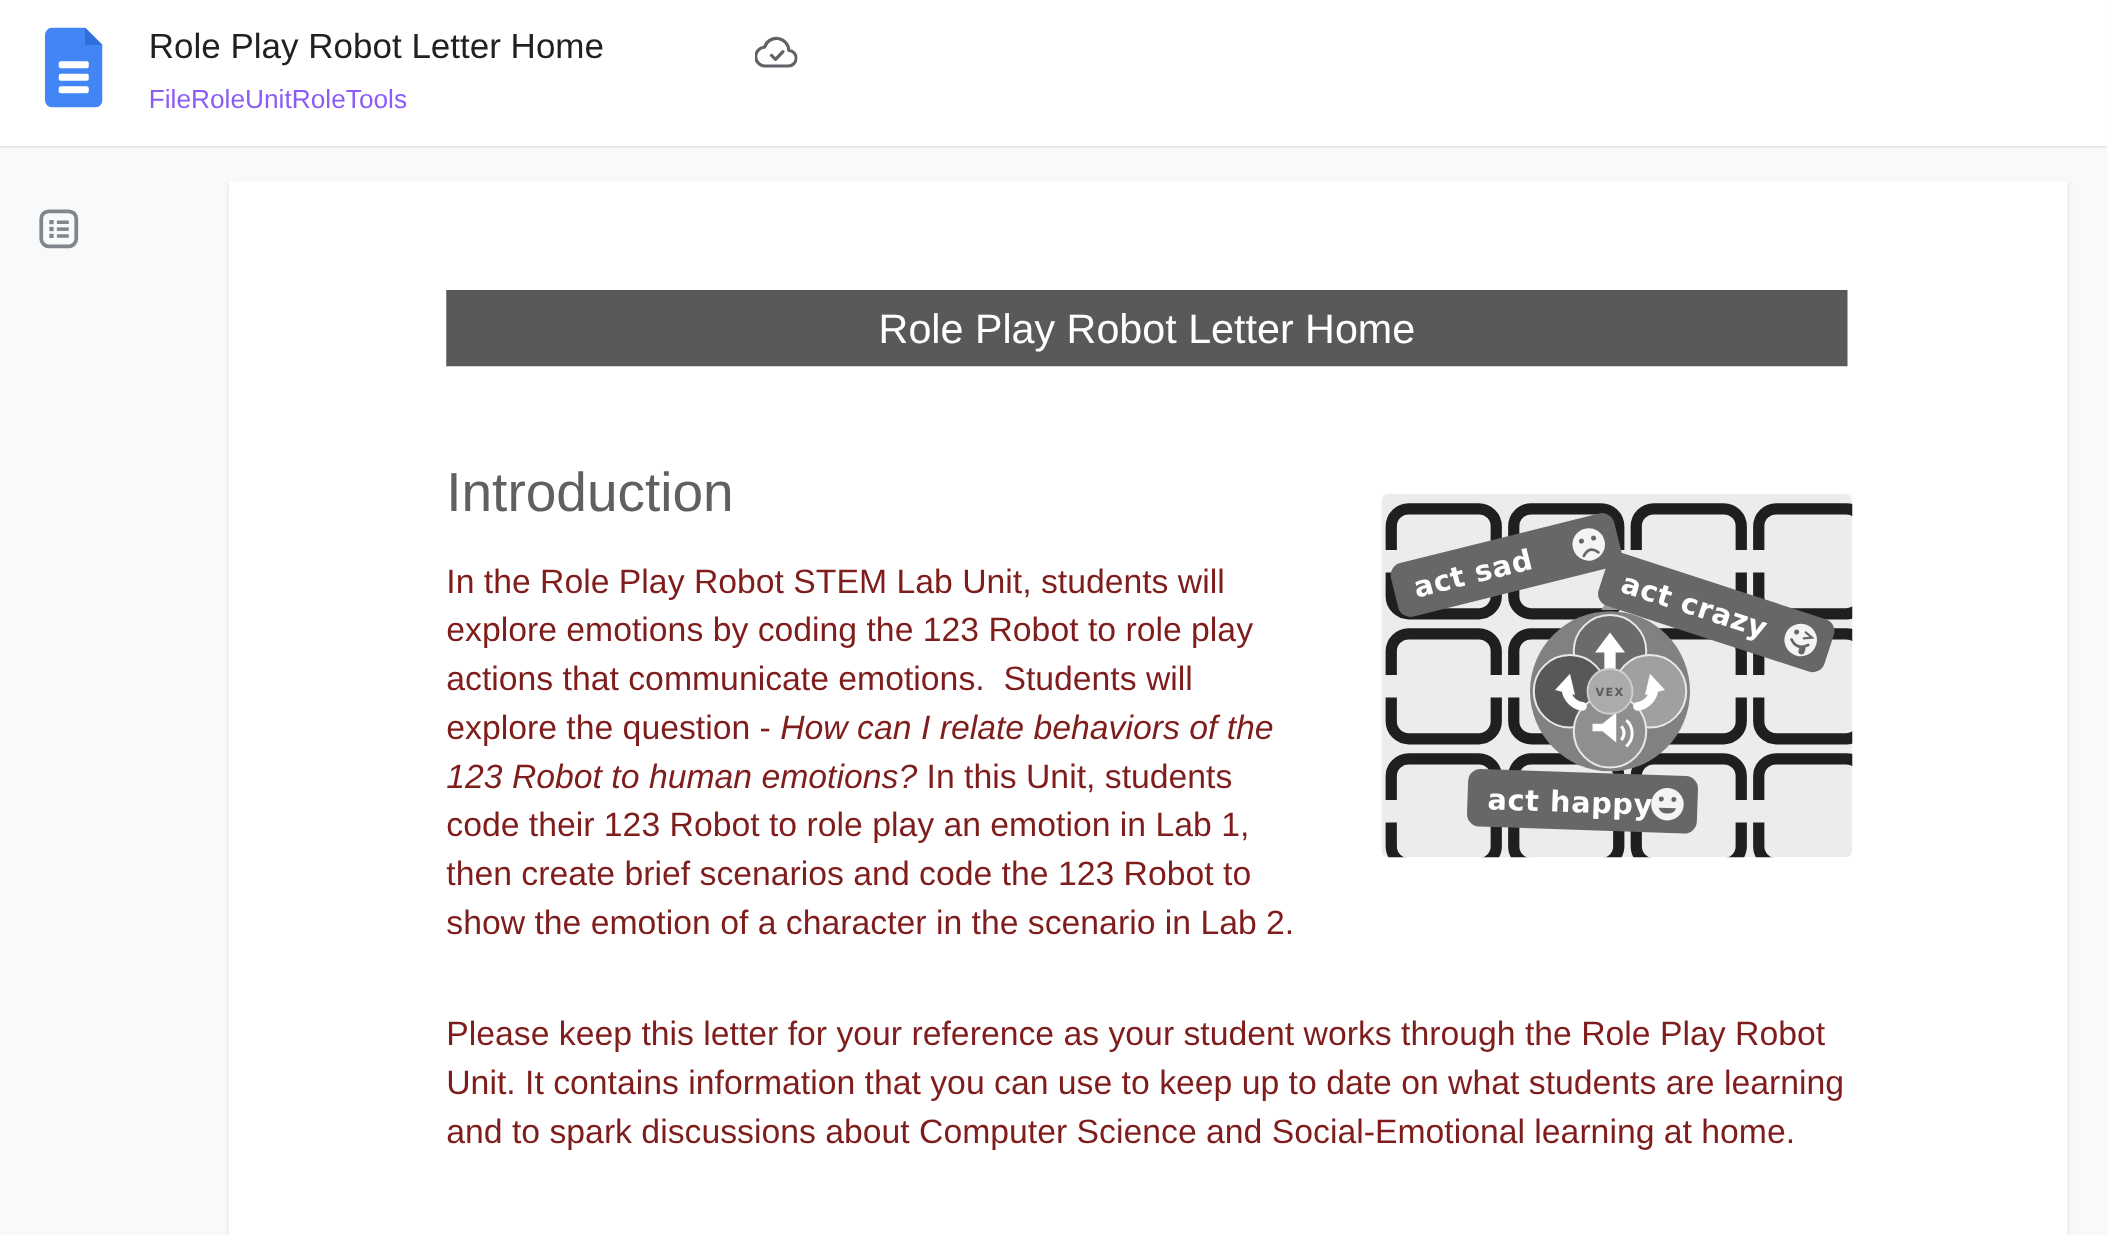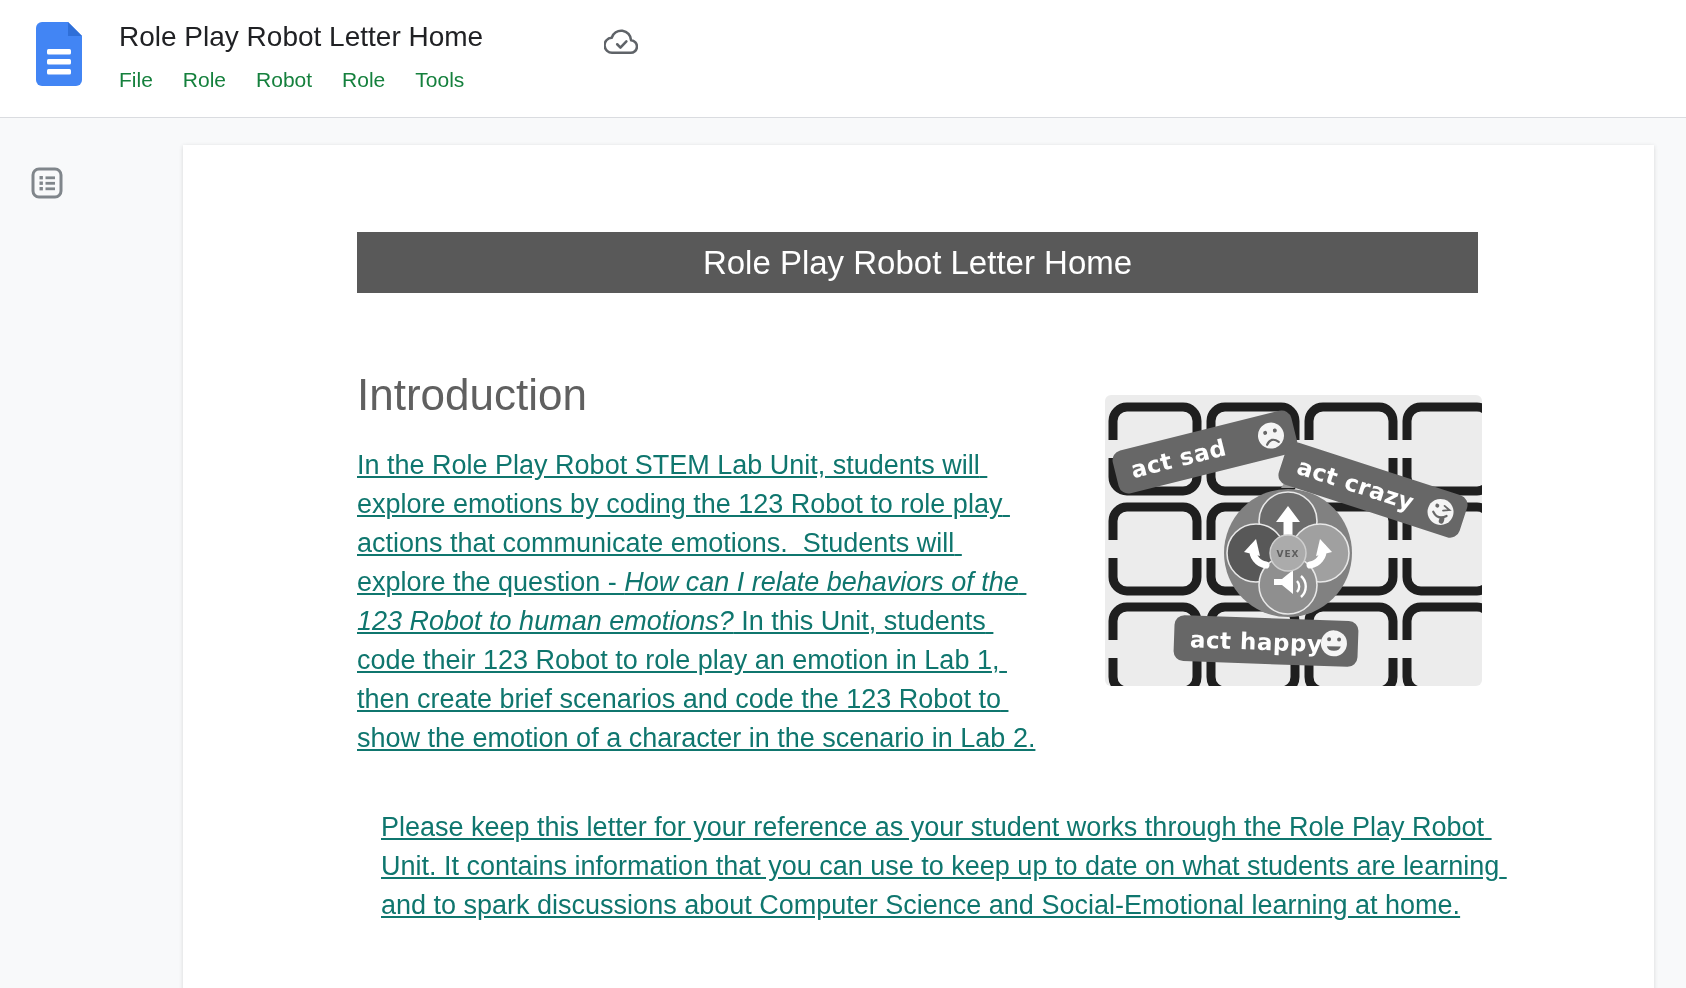--- a/index.html
+++ b/index.html
@@ -14,22 +14,22 @@
     position:absolute;left:0;top:0;width:1686px;height:117px;
     background:#ffffff;border-bottom:1px solid #dadce0;z-index:5;
   }
   .docs-icon{position:absolute;left:36px;top:22px;width:46px;height:64px;}
   .doc-title{
     position:absolute;left:119px;top:20px;height:34px;line-height:34px;
     font-size:28px;color:#202124;white-space:nowrap;
   }
   .cloud-btn{position:absolute;left:604px;top:28px;width:34px;height:30px;}
   .menubar{
-    position:absolute;left:119px;top:66px;display:flex;gap:30px;
-    font-size:21px;color:#15803d;line-height:28px;
+    position:absolute;left:119px;top:66px;display:flex;
+    font-size:21px;color:#8b5cf6;line-height:28px;
   }
   .menu-item{cursor:default;white-space:nowrap;}
   
   .main{
     position:absolute;left:0;top:118px;width:1686px;height:870px;
     background:#f8f9fa;overflow:hidden;
   }
   .outline-btn{position:absolute;left:30px;top:48px;width:34px;height:34px;}
   .page{
     position:absolute;left:183px;top:27px;width:1471px;height:880px;
@@ -39,27 +39,26 @@
   .title-banner{
     position:absolute;left:174px;top:87px;width:1121px;height:61px;
     background:#595959;color:#ffffff;text-align:center;line-height:61px;
     font-size:33px;white-space:nowrap;
   }
   .section-heading{
     position:absolute;left:174px;top:224px;width:700px;
     font-size:44px;line-height:52px;color:#606060;
   }
   .para{
-    position:absolute;font-size:27px;line-height:39px;color:#0f766e;
+    position:absolute;font-size:27px;line-height:39px;color:#7f1d1d;
     white-space:pre-wrap;
-    text-decoration:underline;
   }
   .para em{font-style:italic;}
   .para-1{left:174px;top:301px;width:690px;}
-  .para-2{left:174px;top:663px;width:1127px;margin-left:24px;}
+  .para-2{left:174px;top:663px;width:1127px;}
   .doc-figure{
     position:absolute;left:922px;top:250px;width:377px;height:291px;
     border-radius:6px;overflow:hidden;
   }
   .card-label{
     font-family:"DejaVu Sans", sans-serif;
     font-size:23px;font-weight:bold;letter-spacing:.5px;fill:#ffffff;
   }
   .vex-label{
     font-family:"DejaVu Sans", sans-serif;
@@ -82,21 +81,21 @@
   <div class="doc-title">Role Play Robot Letter Home</div>
 
   <svg class="cloud-btn" viewBox="0 0 24 20">
     <path d="M19.1 8.1 A7 7 0 0 0 5.4 6.3 A5.3 5.3 0 0 0 6 16.9 h12.6 a4.4 4.4 0 0 0 .5 -8.8 z" fill="none" stroke="#5f6368" stroke-width="1.8" stroke-linejoin="round"></path>
     <path d="M9.3 10.9 l2.3 2.3 4.2 -4.4" fill="none" stroke="#5f6368" stroke-width="1.8" stroke-linecap="round" stroke-linejoin="round"></path>
   </svg>
 
   <nav class="menubar">
     <span class="menu-item">File</span>
     <span class="menu-item">Role</span>
-    <span class="menu-item">Robot</span>
+    <span class="menu-item">Unit</span>
     <span class="menu-item">Role</span>
     <span class="menu-item">Tools</span>
   </nav>
 </div>
 
 <div class="main">
 
   <svg class="outline-btn" viewBox="0 0 34 34">
     <rect x="3" y="3" width="28" height="28" rx="6" fill="none" stroke="#80868b" stroke-width="3"></rect>
     <rect x="9.5" y="10" width="3.4" height="3.4" fill="#80868b"></rect>

